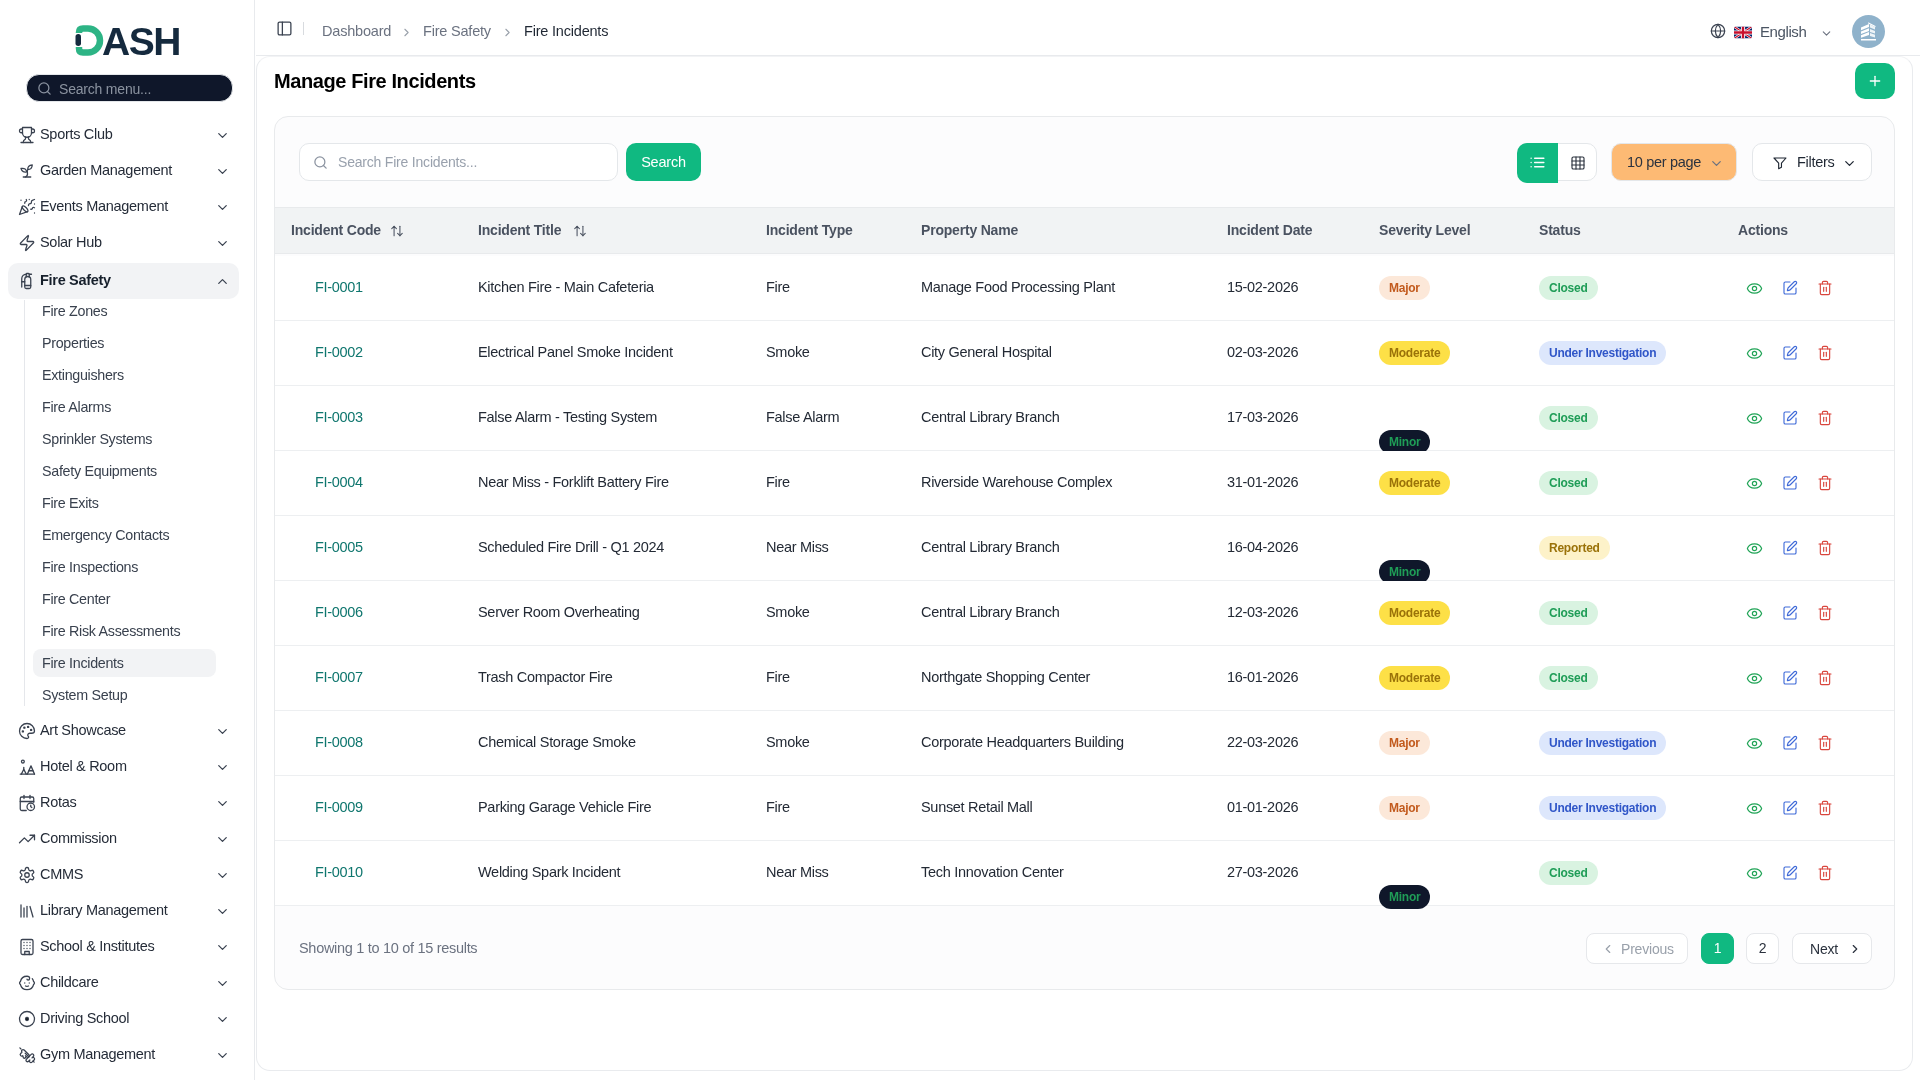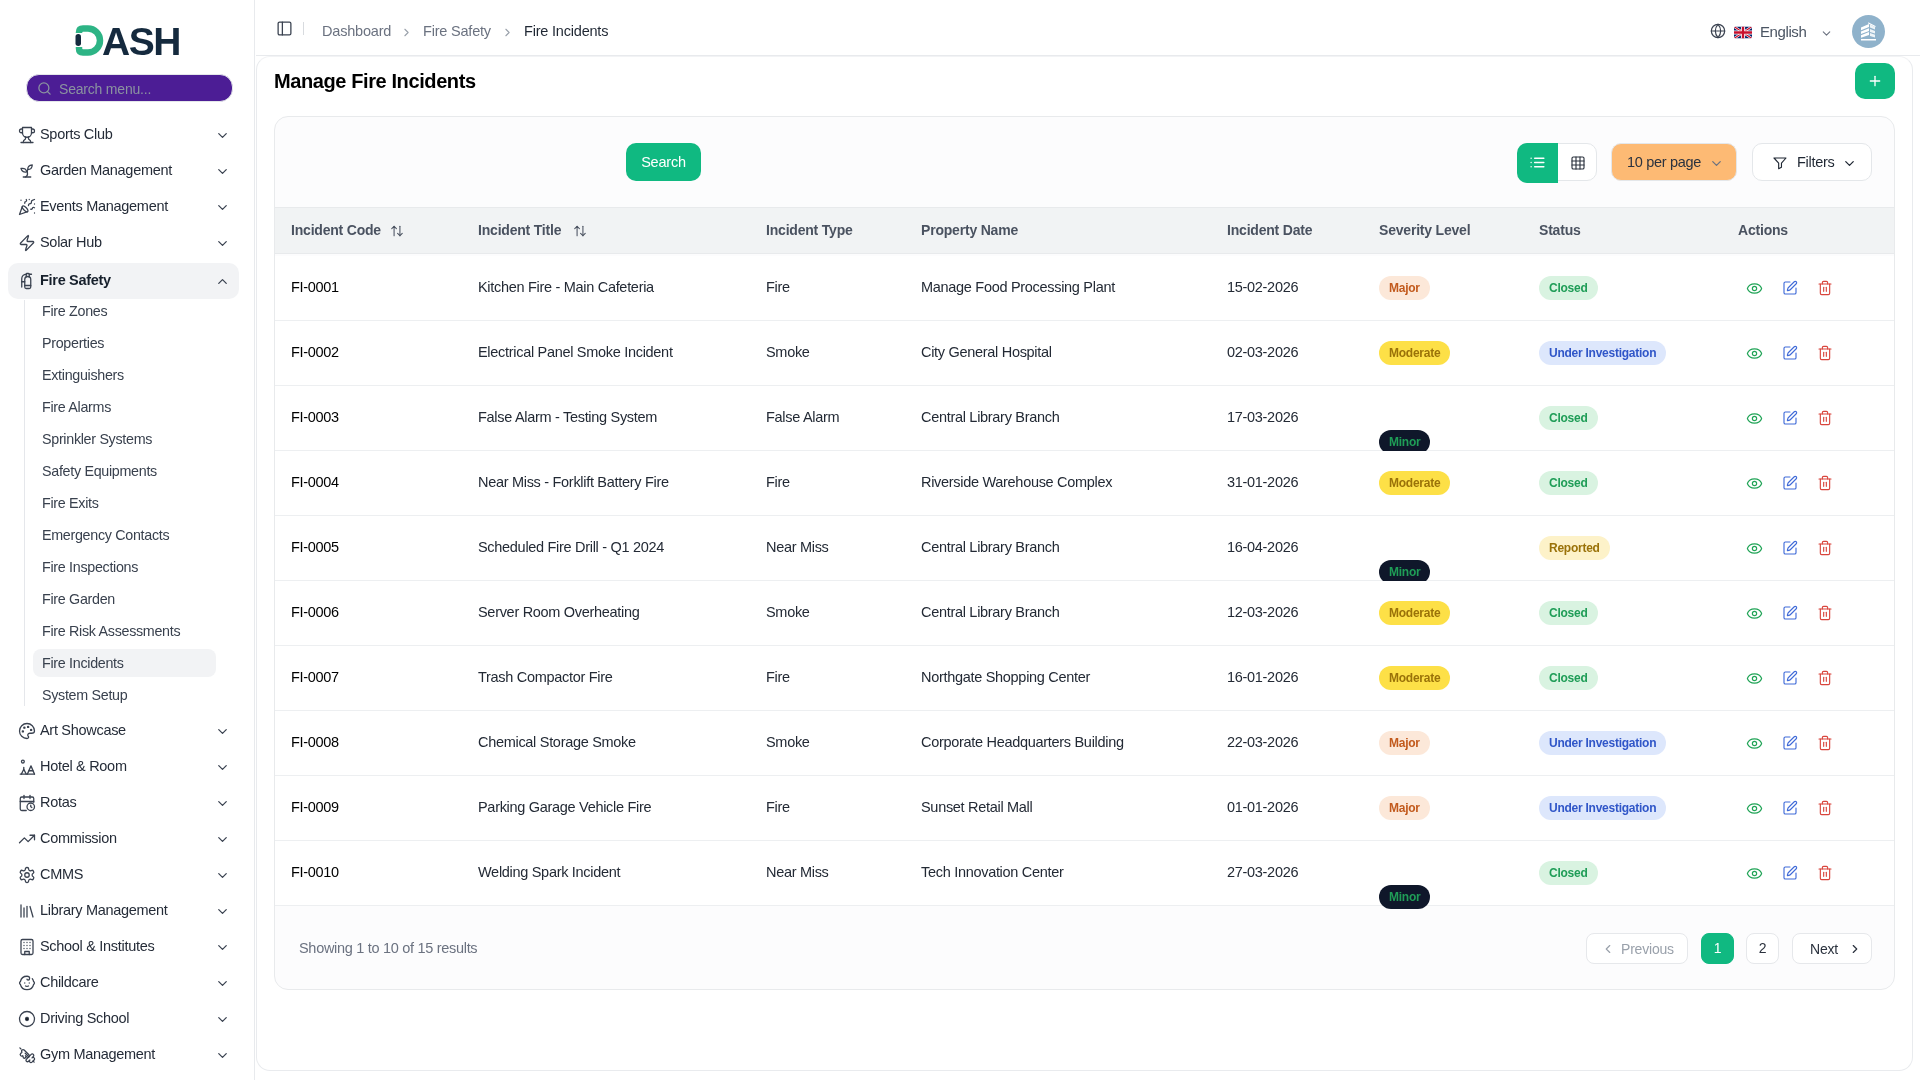--- a/index.html
+++ b/index.html
@@ -5,21 +5,21 @@
 <style>
 * { margin:0; padding:0; box-sizing:border-box; }
 html,body { width:1920px; height:1080px; overflow:hidden; background:#fff;
   font-family:"Liberation Sans", sans-serif; }
 .abs { position:absolute; }
 
 #sidebar { position:absolute; left:0; top:0; width:255px; height:1080px;
   background:#fff; border-right:1px solid #e8eaed; }
 #logo { position:absolute; left:74px; top:23px; }
 #searchmenu { position:absolute; left:26px; top:74px; width:207px; height:28px;
-  border:1px solid #e4e7ea; border-radius:13px; background:#4c1d95; }
+  border:1px solid #e4e7ea; border-radius:13px; background:#0f172a; }
 #searchmenu svg { position:absolute; left:10px; top:6px; }
 #searchmenu span { position:absolute; left:32px; top:6px; font-size:14px; color:#8b93a0; letter-spacing:-0.2px; }
 .nav-item { position:absolute; left:8px; width:231px; height:36px; }
 .nav-item .ico { position:absolute; left:10px; top:9px; width:18px; height:18px; }
 .nav-item .lbl { position:absolute; left:32px; top:9px; font-size:14.5px; color:#252c38; letter-spacing:-0.3px; }
 .nav-item .chev { position:absolute; right:9px; top:11px; }
 .nav-item.active { background:#f2f3f5; border-radius:10px; }
 .nav-item.active .lbl { font-weight:700; color:#17202c; }
 .sub-item { position:absolute; left:42px; font-size:14.3px; color:#39414e; letter-spacing:-0.3px; height:32px; line-height:32px; }
 .sub-active { position:absolute; left:33px; width:183px; height:28px; background:#f2f3f5; border-radius:8px; }
@@ -56,21 +56,21 @@
 #filters { position:absolute; left:1477px; top:26px; width:120px; height:38px;
   border:1px solid #e4e7ea; border-radius:10px; background:#fff; }
 #filters span { position:absolute; left:44px; top:10px; font-size:14.5px; color:#1f2733; font-weight:500; letter-spacing:-0.3px; }
 
 #thead { position:absolute; left:0; top:90px; width:1619px; height:47px;
   background:#f1f3f4; border-top:1px solid #e8eaec; border-bottom:1px solid #e8eaec; }
 .th { position:absolute; top:14px; font-size:14px; font-weight:700; color:#4a5260; letter-spacing:-0.2px; }
 .row { position:absolute; left:0; width:1619px; height:65px; background:#fff;
   border-bottom:1px solid #edeff1; }
 .td { position:absolute; top:23px; font-size:14.5px; color:#232a35; letter-spacing:-0.3px; }
-.td.link { color:#000000; }
+.td.link { color:#0f766e;margin-left:24px; }
 .badge { position:absolute; top:20px; height:24px; line-height:24px; border-radius:12px;
   padding:0 10px; font-size:12px; font-weight:600; letter-spacing:-0.25px; }
 .b-major { background:#fce8d9; color:#c25a1d; }
 .b-moderate { background:#fde047; color:#9a7209; }
 .b-minor { background:#0f172a; color:#1f9d57;margin-top:24px; }
 .b-closed { background:#d9f3e1; color:#1f9d57; }
 .b-ui { background:#dde7fc; color:#3056c8; }
 .b-reported { background:#fdf2c9; color:#9a7209; }
 .act { position:absolute; top:24px; width:18px; height:18px; }
 
@@ -165,21 +165,21 @@
       </div>
 <div class="sub-item" style="top:295px">Fire Zones</div>
 <div class="sub-item" style="top:327px">Properties</div>
 <div class="sub-item" style="top:359px">Extinguishers</div>
 <div class="sub-item" style="top:391px">Fire Alarms</div>
 <div class="sub-item" style="top:423px">Sprinkler Systems</div>
 <div class="sub-item" style="top:455px">Safety Equipments</div>
 <div class="sub-item" style="top:487px">Fire Exits</div>
 <div class="sub-item" style="top:519px">Emergency Contacts</div>
 <div class="sub-item" style="top:551px">Fire Inspections</div>
-<div class="sub-item" style="top:583px">Fire Garden</div>
+<div class="sub-item" style="top:583px">Fire Center</div>
 <div class="sub-item" style="top:615px">Fire Risk Assessments</div>
 <div class="sub-active" style="top:649px"></div>
 <div class="sub-item" style="top:647px">Fire Incidents</div>
 <div class="sub-item" style="top:679px">System Setup</div>
 <div class="nav-item" style="top:713px">
         <span class="ico"><svg width="18" height="18" viewBox="0 0 24 24" fill="none" stroke="#3a4250" stroke-width="1.7" stroke-linecap="round" stroke-linejoin="round">
             <path d="M12 22a10 10 0 1 1 10-10c0 2.21-1.79 3-4 3h-2.5a2.5 2.5 0 0 0-1.5 4.5c.4.53.06 2.5-2 2.5z"></path>
             <circle cx="13.5" cy="6.5" r=".8" fill="currentcolor"></circle>
             <circle cx="17.5" cy="10.5" r=".8" fill="currentcolor"></circle>
             <circle cx="8.5" cy="7.5" r=".8" fill="currentcolor"></circle>
@@ -358,20 +358,27 @@
   </div>
 <div id="panel"></div>
 <div id="title">Manage Fire Incidents</div>
 <div id="addbtn">
     <span class="abs" style="left:12px;top:10px"><svg width="16" height="16" viewBox="0 0 24 24" fill="none" stroke="#fff" stroke-width="2" stroke-linecap="round" stroke-linejoin="round">
         <path d="M5 12h14"></path>
         <path d="M12 5v14"></path>
       </svg></span>
   </div>
 <div id="card">
+  <div id="tsearch">
+      <svg width="15" height="15" viewBox="0 0 24 24" fill="none" stroke="#8b93a0" stroke-width="2" stroke-linecap="round" stroke-linejoin="round">
+        <circle cx="11" cy="11" r="8"></circle>
+        <path d="m21 21-4.3-4.3"></path>
+      </svg>
+      <span>Search Fire Incidents...</span>
+    </div>
   <div id="searchbtn">Search</div>
   <div id="toggles">
       <div class="on">
         <span style="position:absolute;left:12px;top:11px"><svg width="17" height="17" viewBox="0 0 24 24" fill="none" stroke="#fff" stroke-width="2" stroke-linecap="round" stroke-linejoin="round">
             <path d="M3 12h.01"></path>
             <path d="M3 18h.01"></path>
             <path d="M3 6h.01"></path>
             <path d="M8 12h13"></path>
             <path d="M8 18h13"></path>
             <path d="M8 6h13"></path>

